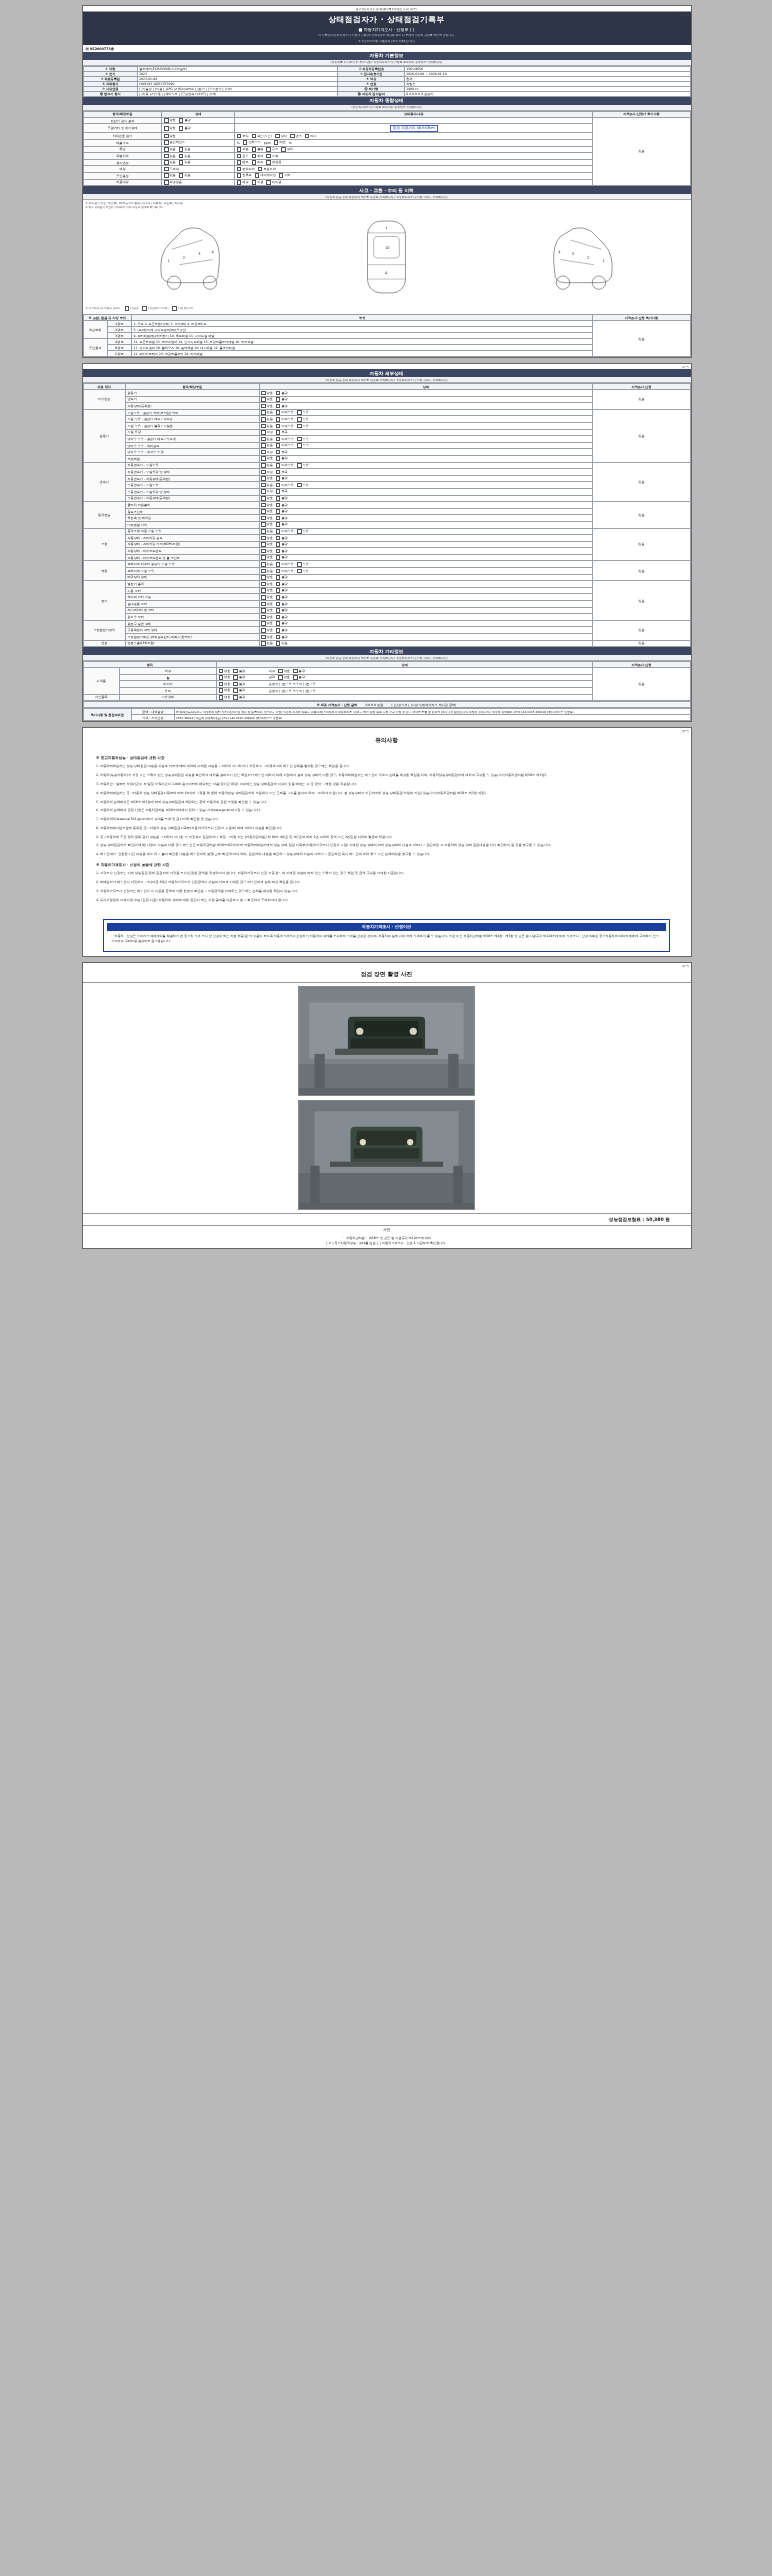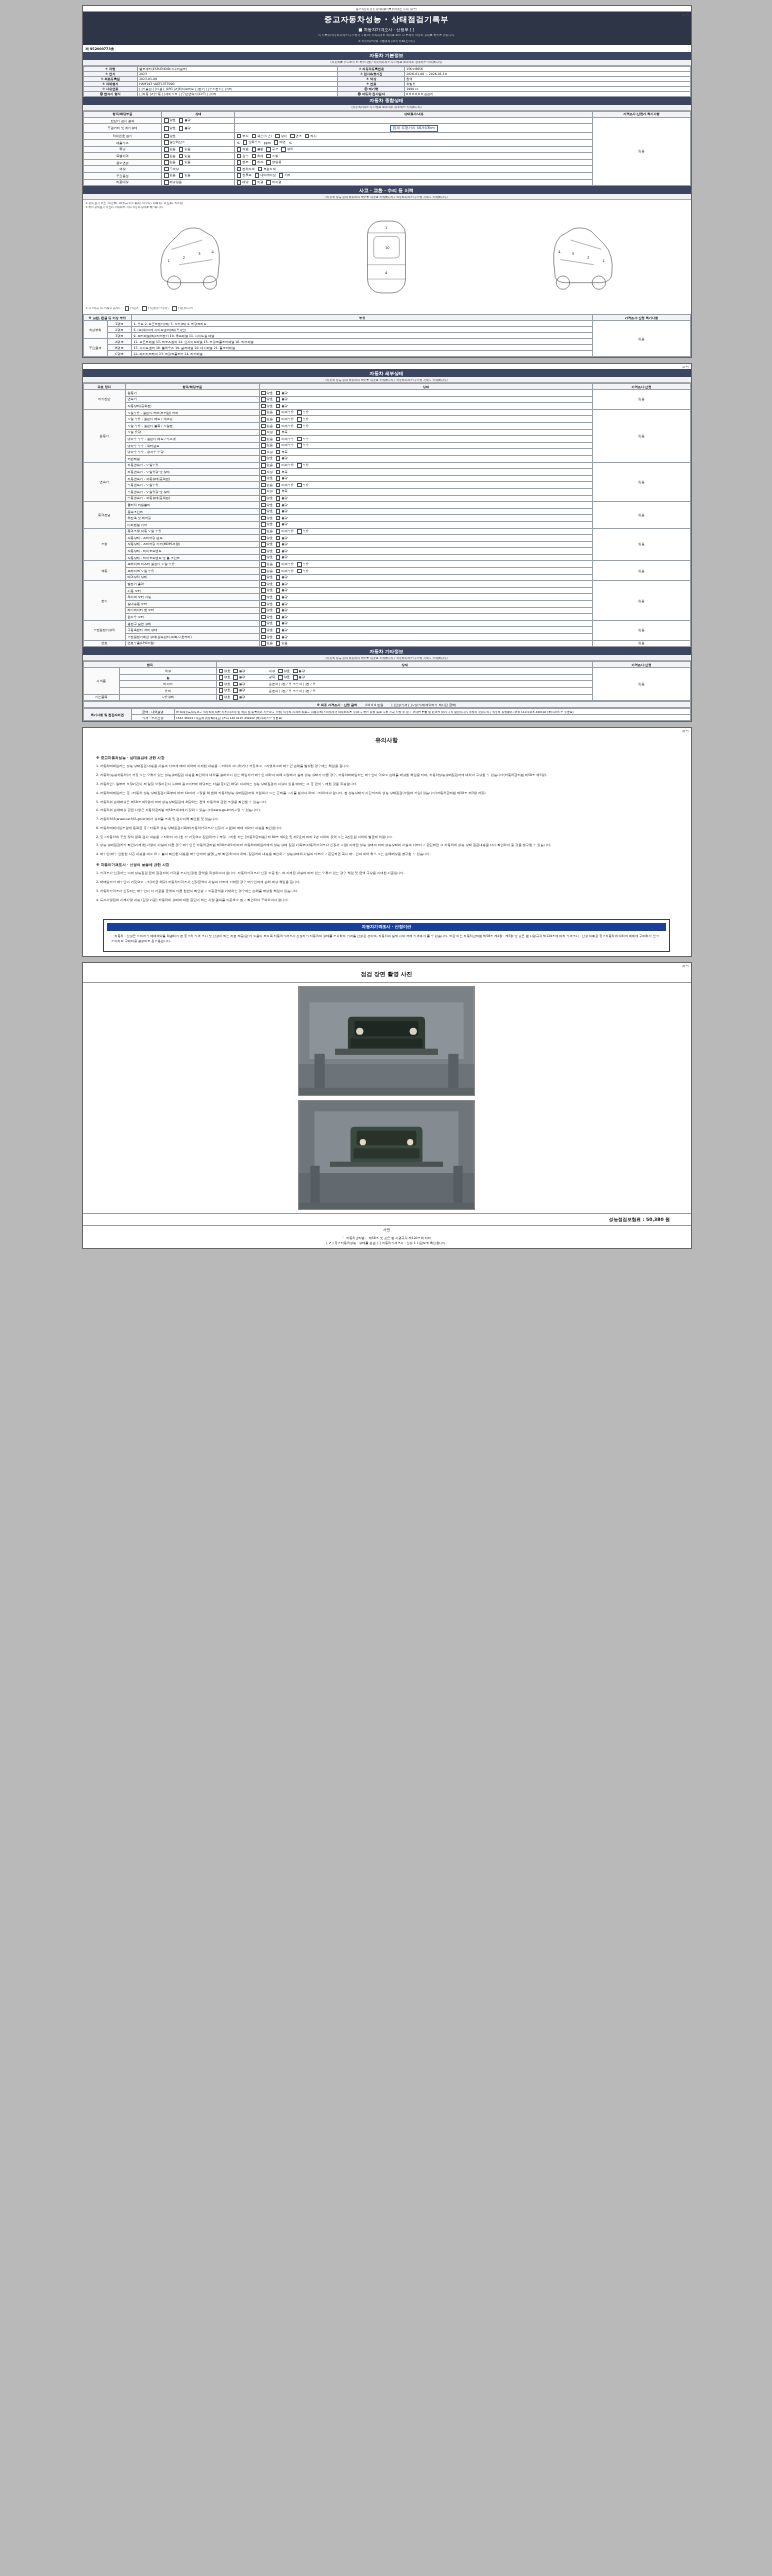--- a/index.html
+++ b/index.html
@@ -47,21 +47,21 @@
 
 <div class="page">
 
   <div class="sheet s1">
     <div class="topnote">중고자동차 성능·상태점검기록부(제2호 서식) (앞쪽)</div>
     <div style="position:relative;">
       <span class="cornertag" style="top:1px;">(앞쪽)</span>
     </div>
 
     <div class="hdrbar">
-      <div class="t1">중고자동차성능 · 상태점검기록부</div>
+      <div class="t1">상태점검자가 · 상태점검기록부</div>
       <div class="t2">■ 자동차가격조사 · 산정부 [ ]</div>
       <div class="t3">이 기록부(자동차가격조사·산정서 포함)의 기재내용은 점검을 받는 날 현재의 자동차 상태를 확인한 것입니다.</div>
       <div class="t3">※ 자동차관리법 시행규칙 [별지 제82호서식]</div>
     </div>
 
     <div class="docno">
       <span>제</span>
       <span>952000773호</span>
     </div>
 

